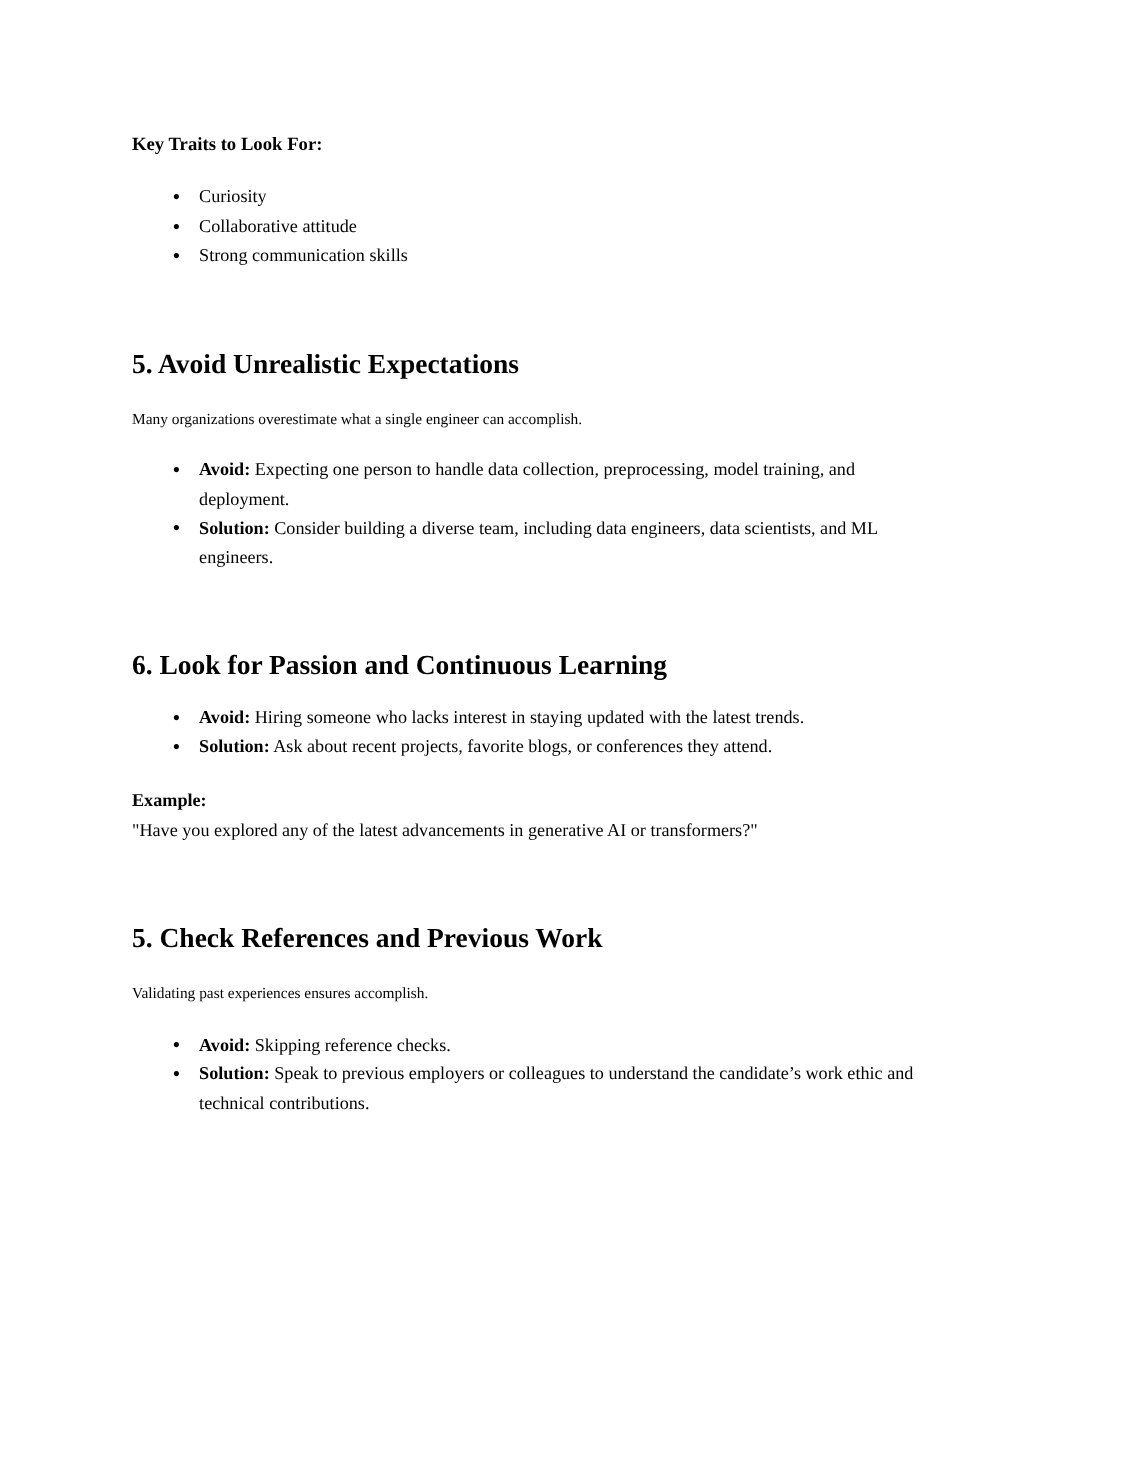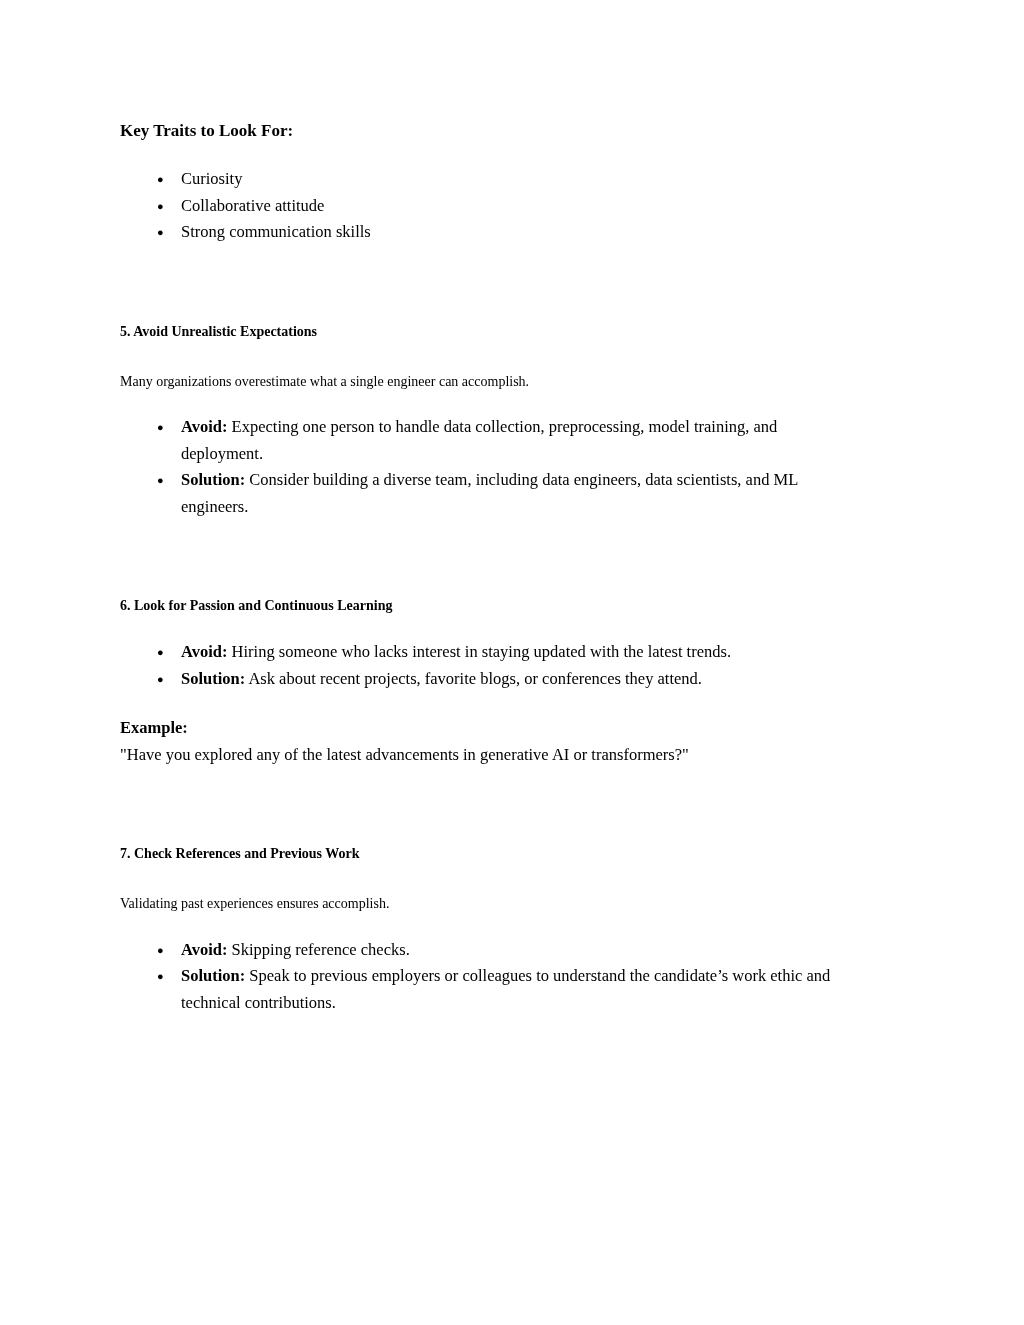--- a/index.html
+++ b/index.html
@@ -14,21 +14,21 @@
     padding: 118px 104px 0 120px;
     overflow: hidden;
   }
   .h3 {
     font-size: 17px;
     font-weight: bold;
     line-height: 26px;
     margin: 0;
   }
   .h2 {
-    font-size: 14px;
+    font-size: 25px;
     font-weight: bold;
     line-height: 29px;
     margin: 71px 0 0 0;
   }
   .para {
     font-size: 14px;
     line-height: 26.5px;
     margin: 23px 0 0 0;
   }
   ul.bullets {
@@ -96,21 +96,21 @@
     </li>
     <li>
       <span class="b">Solution:</span><span> Ask about recent projects, favorite blogs, or conferences they attend.</span>
     </li>
   </ul>
   <div class="example">
     <div class="b">Example:</div>
     <div>"Have you explored any of the latest advancements in generative AI or transformers?"</div>
   </div>
 
-  <h2 class="h2">7. Check References and Previous Work</h2>
+  <h2 class="h2">5. Check References and Previous Work</h2>
   <p class="para">Validating past experiences ensures accomplish.</p>
   <ul class="bullets">
     <li>
       <span class="b">Avoid:</span><span> Skipping reference checks.</span>
     </li>
     <li>
       <span class="b">Solution:</span><span> Speak to previous employers or colleagues to understand the candidate’s work ethic and technical contributions.</span>
     </li>
   </ul>
 

